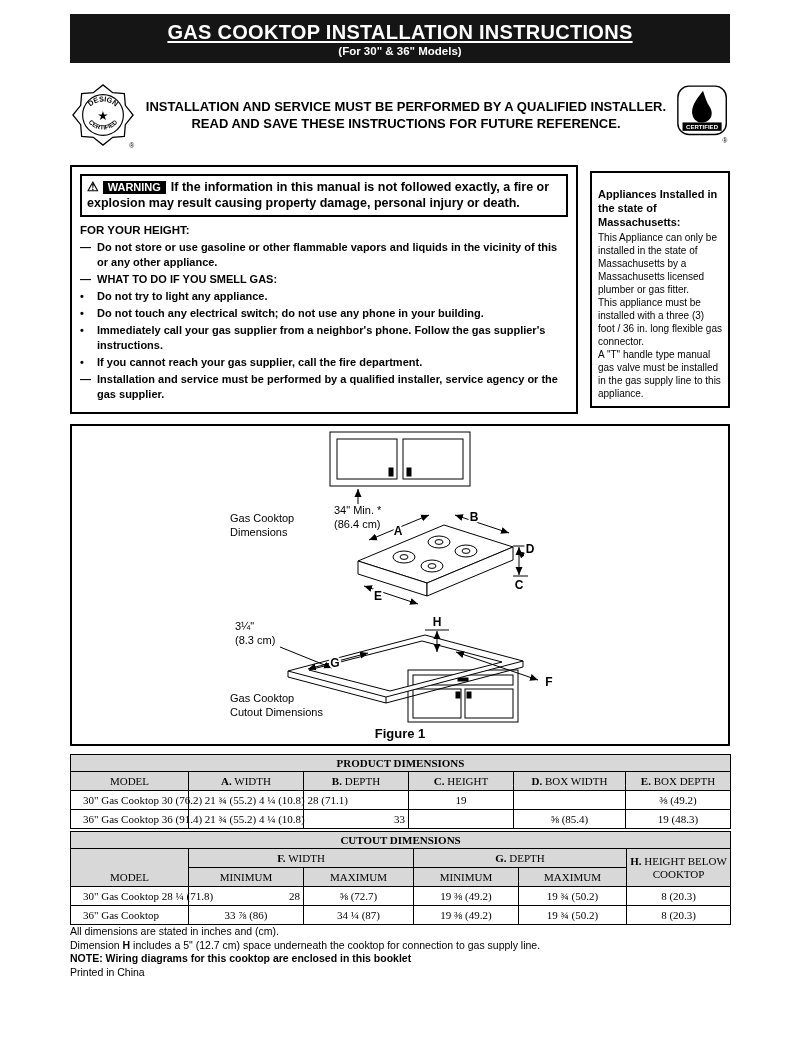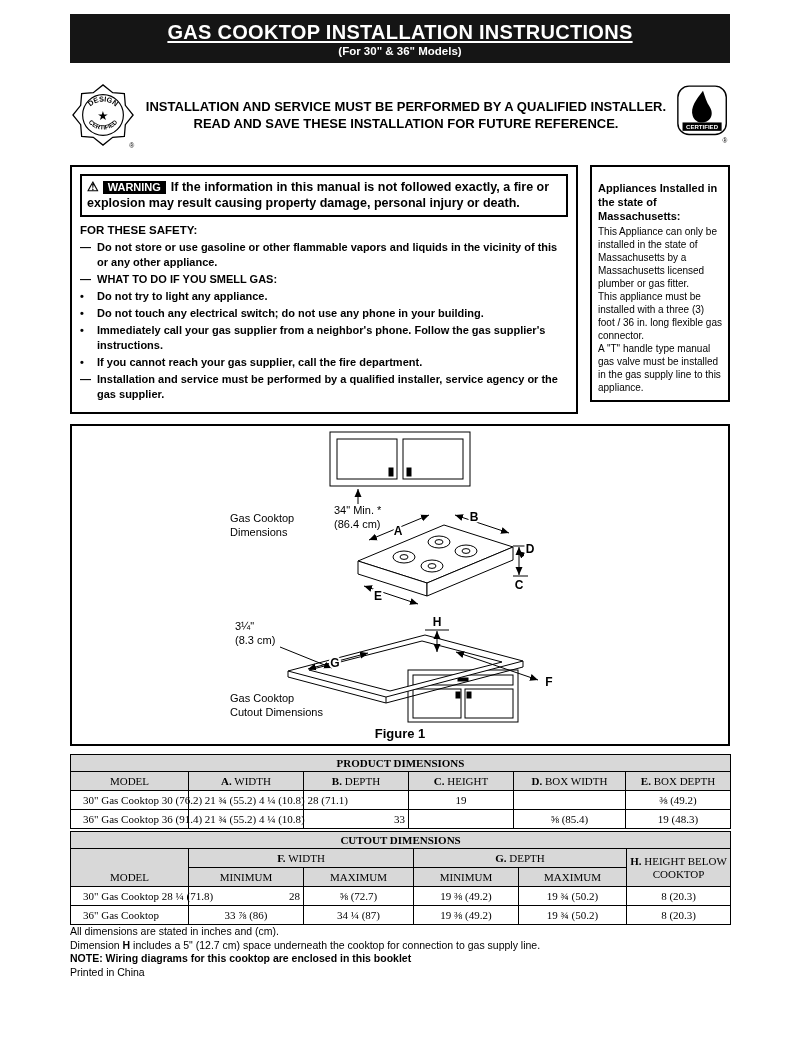--- a/index.html
+++ b/index.html
@@ -7,21 +7,21 @@
   body { width:802px; height:1037px; font-family:"Liberation Sans",sans-serif; color:#000; overflow:hidden; }
   .page { width:802px; height:1037px; padding:14px 72px 0 70px; background:#fff; position:relative; }
 
   .title-bar { background:#151515; color:#fff; text-align:center; padding:7px 4px 6px; }
   .main-title { font-size:20px; font-weight:bold; text-decoration:underline; text-underline-offset:2px; letter-spacing:.3px; }
   .sub-title { font-size:11.5px; font-weight:bold; margin-top:1px; }
 
   .cert-row { display:flex; align-items:center; gap:8px; margin-top:16px; }
   .cert-text { flex:1; font-weight:bold; font-size:13px; line-height:17px; text-align:center; }
 
-  .boxes-row { display:flex; gap:12px; margin-top:14px; align-items:flex-start; }
+  .boxes-row { display:flex; gap:12px; margin-top:14px; align-items:center; }
   .warning-box { width:508px; border:2px solid #000; padding:7px 8px 8px; }
   .warn-banner { border:2px solid #000; padding:3px 5px 4px; font-size:12.5px; line-height:16px; font-weight:bold; margin-bottom:7px; }
   .warn-tri { font-size:13px; margin-right:2px; }
   .warn-chip { background:#000; color:#fff; padding:0 5px 1px; margin:0 5px 0 2px; font-size:11px; }
   .safety-head { font-weight:bold; font-size:11.5px; margin:3px 0 4px; }
   .safety-item { font-weight:bold; font-size:11px; line-height:15px; padding-left:17px; margin-bottom:2px; }
   .safety-item .marker { display:inline-block; width:17px; margin-left:-17px; }
 
   .ma-box { flex:1; border:2px solid #000; padding:6px; }
   .ma-title { font-weight:bold; font-size:11px; line-height:14px; margin-bottom:2px;margin-top:8px; }
@@ -62,37 +62,37 @@
       <circle cx="34" cy="36" r="21" fill="#fff" stroke="#000" stroke-width="1.2"></circle>
       <path id="arcT" d="M16,40 A18,18 0 0 1 52,40" fill="none"></path>
       <path id="arcB" d="M15,32 A19,19 0 0 0 53,32" fill="none"></path>
       <text font-size="7.5" font-weight="bold"><textPath href="#arcT" startOffset="50%" text-anchor="middle">DESIGN</textPath></text>
       <text font-size="6.5" font-weight="bold"><textPath href="#arcB" startOffset="50%" text-anchor="middle">CERTIFIED</textPath></text>
       <text x="34" y="41" font-size="13" text-anchor="middle">★</text>
       <text x="61" y="70" font-size="7">®</text>
     </svg>
     <div class="cert-text">
       <div>INSTALLATION AND SERVICE MUST BE PERFORMED BY A QUALIFIED INSTALLER.</div>
-      <div>READ AND SAVE THESE INSTALLATION FOR FUTURE REFERENCE.</div>
+      <div>READ AND SAVE THESE INSTRUCTIONS FOR FUTURE REFERENCE.</div>
     </div>
     <svg width="54" height="64" viewBox="0 0 58 66">
       <rect x="2" y="2" width="52" height="52" rx="12" fill="#fff" stroke="#000" stroke-width="1.5"></rect>
       <path d="M29,7 C22,16 15,25 18,34 C20,40 27,43 33,40 C39,37 40,30 36,24 C33,20 31,13 29,7 Z" fill="#000"></path>
       <rect x="7" y="41" width="42" height="9" fill="#000"></rect>
       <text x="28" y="48" font-size="6.5" fill="#fff" text-anchor="middle" font-weight="bold">CERTIFIED</text>
       <text x="50" y="63" font-size="7">®</text>
     </svg>
   </div>
 
   <div class="boxes-row">
     <div class="warning-box">
       <div class="warn-banner">
         <span class="warn-tri">⚠</span><span class="warn-chip">WARNING</span><span class="warn-text">If the information in this manual is not followed exactly, a fire or explosion may result causing property damage, personal injury or death.</span>
       </div>
-      <div class="safety-head">FOR THESE SAFETY:</div>
+      <div class="safety-head">FOR YOUR HEIGHT:</div>
       <div class="safety-item"><span class="marker">—</span><span>Do not store or use gasoline or other flammable vapors and liquids in the vicinity of this or any other appliance.</span></div>
       <div class="safety-item"><span class="marker">—</span><span>WHAT TO DO IF YOU SMELL GAS:</span></div>
       <div class="safety-item"><span class="marker">•</span><span>Do not try to light any appliance.</span></div>
       <div class="safety-item"><span class="marker">•</span><span>Do not touch any electrical switch; do not use any phone in your building.</span></div>
       <div class="safety-item"><span class="marker">•</span><span>Immediately call your gas supplier from a neighbor's phone. Follow the gas supplier's instructions.</span></div>
       <div class="safety-item"><span class="marker">•</span><span>If you cannot reach your gas supplier, call the fire department.</span></div>
       <div class="safety-item"><span class="marker">—</span><span>Installation and service must be performed by a qualified installer, service agency or the gas supplier.</span></div>
     </div>
     <div class="ma-box">
       <div class="ma-title">Appliances Installed in the state of Massachusetts:</div>

